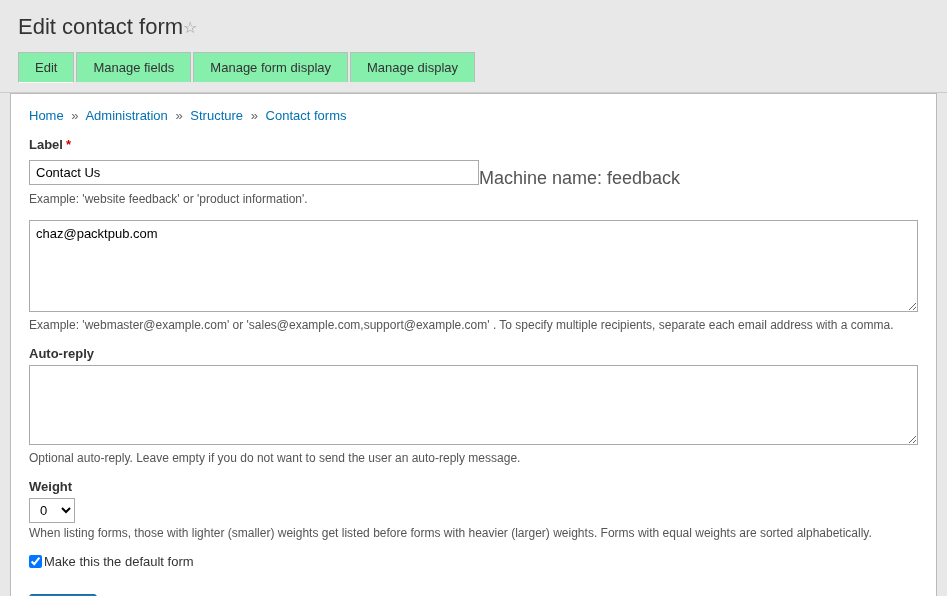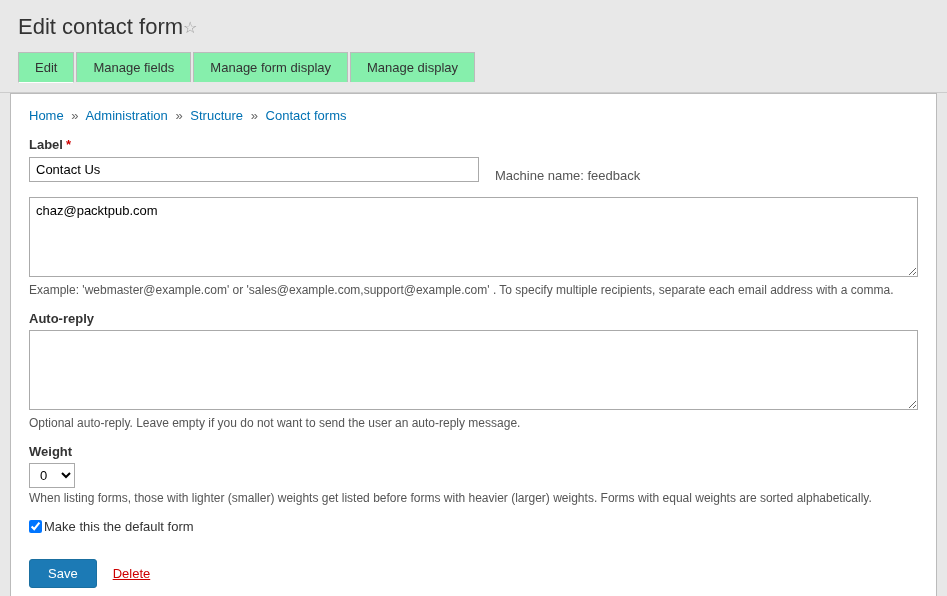--- a/index.html
+++ b/index.html
@@ -75,50 +75,50 @@
       margin-bottom: 4px;
       display: block;
     }
     .required {
       color: #c00;
       margin-left: 3px;
     }
     .input-row {
       display: flex;
       align-items: center;
-      gap: 16px;
+      gap: 0;
     }
     .text-input {
       width: 450px;
       padding: 4px 6px;
       border: 1px solid #aaa;
       font-size: 13px;
       background: #fff;
     }
     .machine-name {
       color: #555;
-      font-size: 13px;
+      font-size: 18px;
       margin-top: 12px;
     }
     .hint {
       color: #555;
       font-size: 12px;
       margin-top: 3px;
     }
     .textarea-input {
       width: 100%;
       border: 1px solid #aaa;
       font-size: 13px;
       padding: 5px 6px;
       resize: vertical;
       font-family: Arial, sans-serif;
       background: #fff;
     }
     .textarea-recipients {
-      height: 80px;
+      height: 92px;
     }
     .textarea-autoreply {
       height: 80px;
     }
     .weight-select {
       padding: 3px 6px;
       border: 1px solid #aaa;
       font-size: 13px;
       background: #fff;
     }
@@ -185,20 +185,21 @@
     <form>
 
       <div class="form-group">
         <label class="form-label">
           <span>Label</span><span class="required">*</span>
         </label>
         <div class="input-row">
           <input type="text" class="text-input" value="Contact Us" style="">
           <span class="machine-name">Machine name: feedback</span>
         </div>
+        <div class="hint">Example: 'website feedback' or 'product information'.</div>
       </div>
 
       <div class="form-group">
         <textarea class="textarea-input textarea-recipients" style="">chaz@packtpub.com</textarea>
         <div class="hint">Example: 'webmaster@example.com' or 'sales@example.com,support@example.com' . To specify multiple recipients, separate each email address with a comma.</div>
       </div>
 
       <div class="form-group">
         <label class="form-label">Auto-reply</label>
         <textarea class="textarea-input textarea-autoreply" style=""></textarea>

